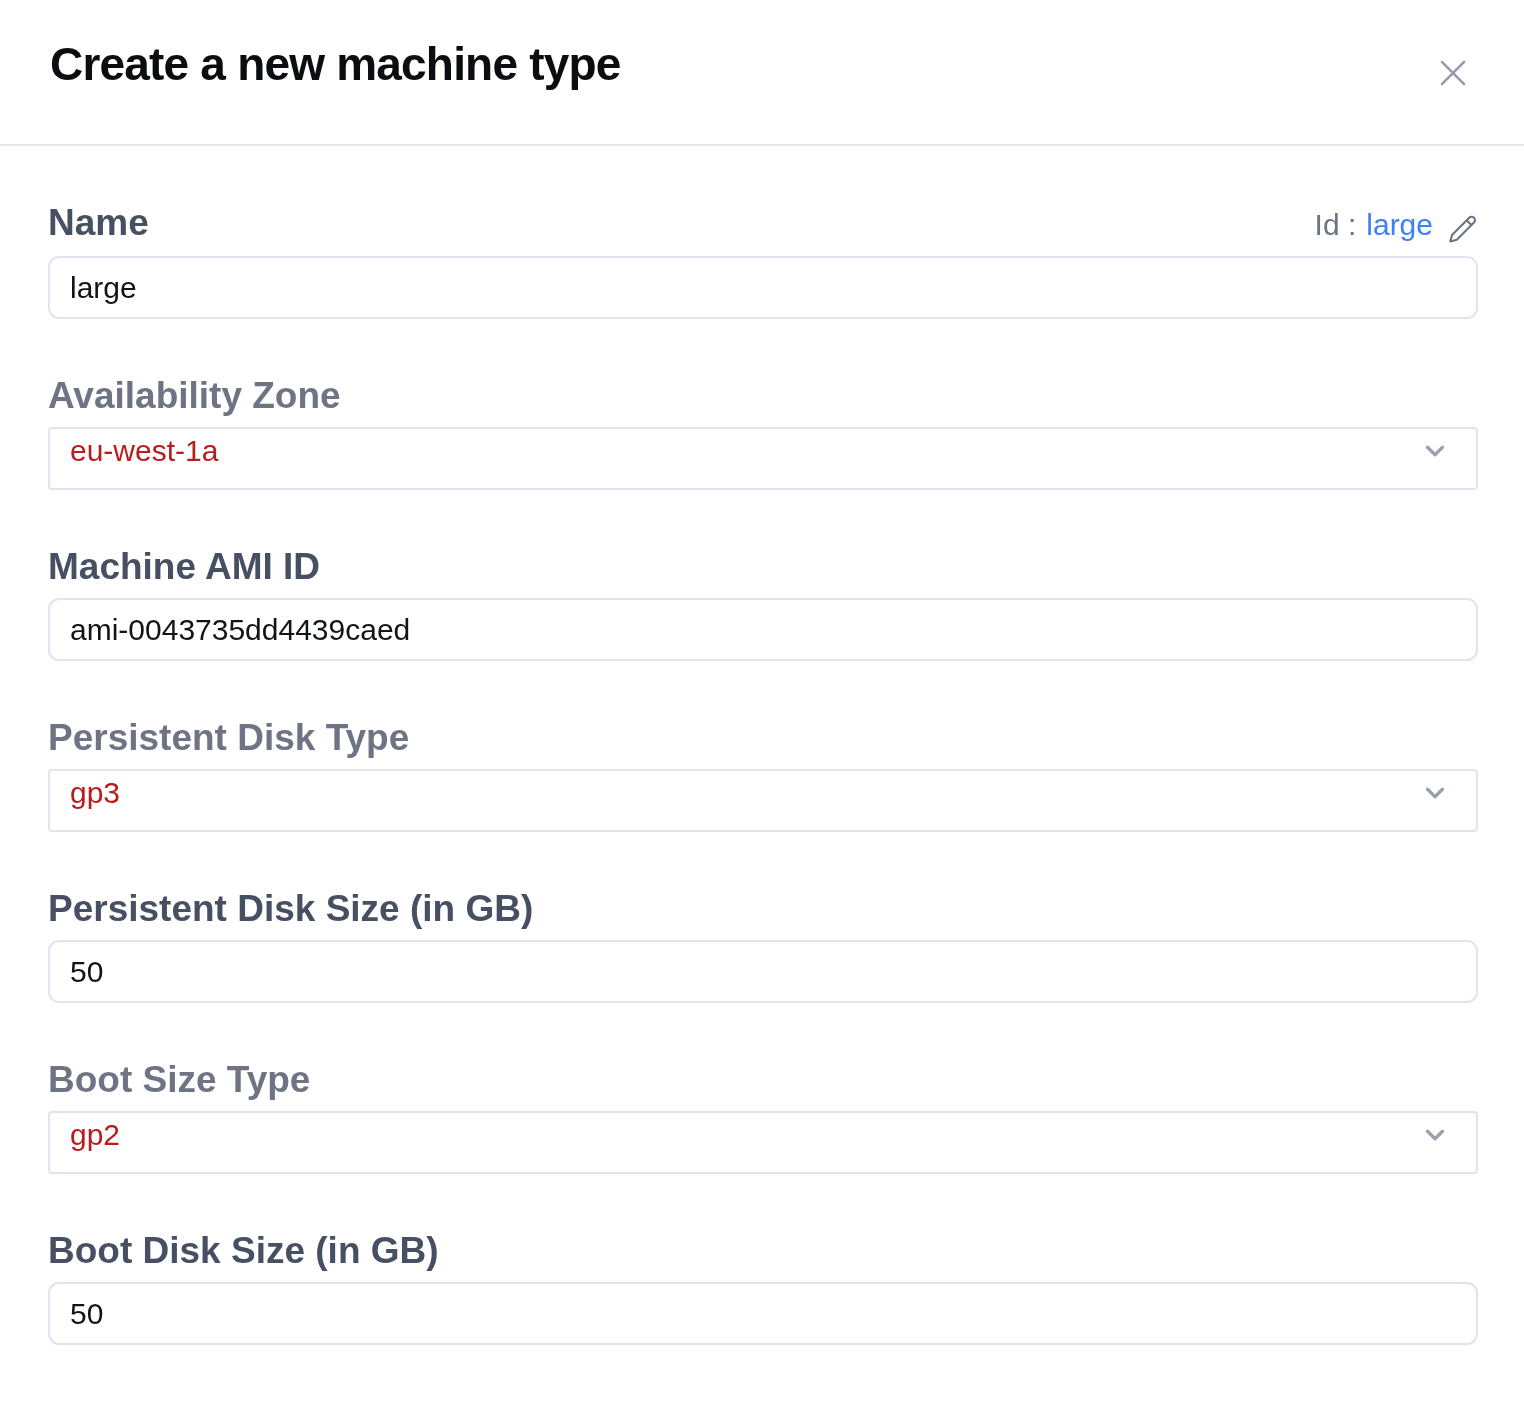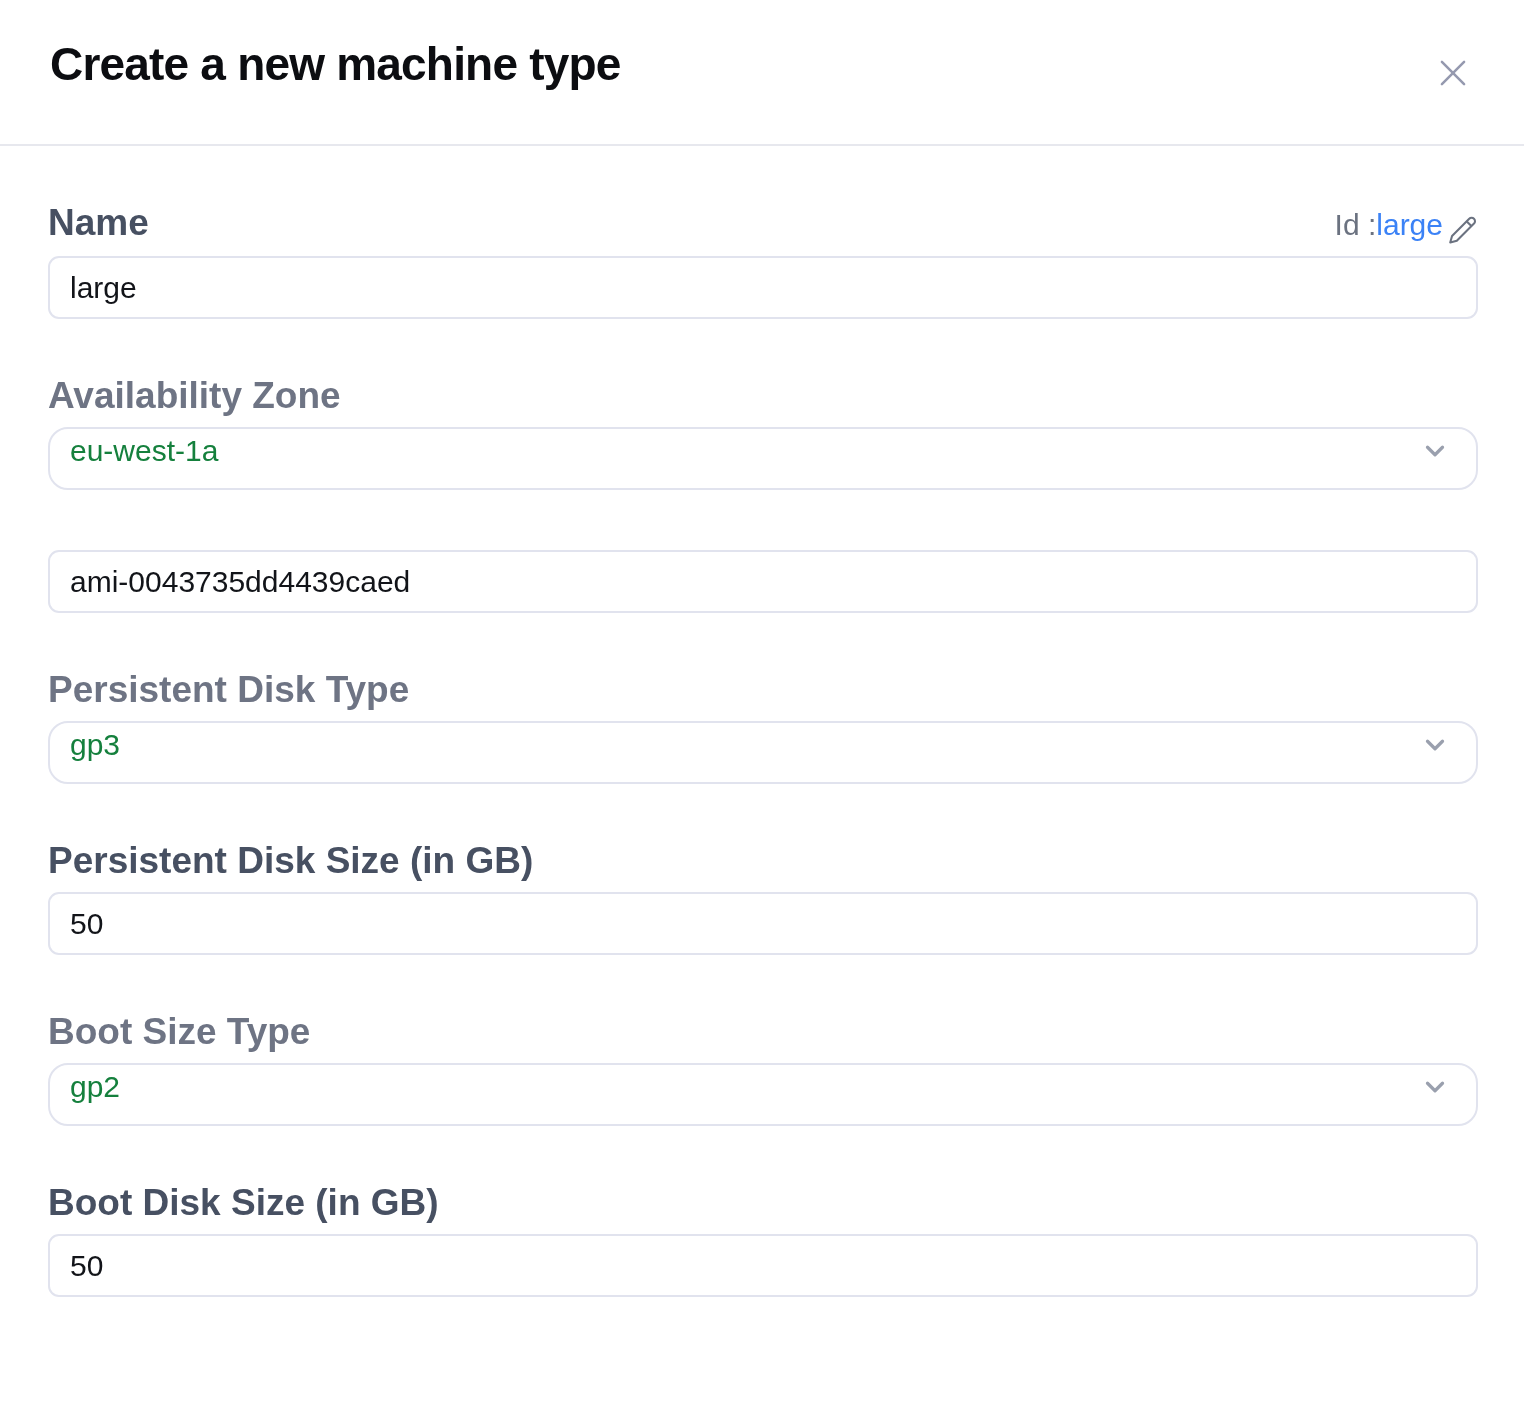--- a/index.html
+++ b/index.html
@@ -59,21 +59,22 @@
   }
   .field-label {
     font-size: 37px;
     font-weight: 600;
   }
   .label-input  { color: #475062; }
   .label-select { color: #6e7484; }
 
   .id-row {
     display: flex;
-    align-items: flex-end;
+    align-items: center;
+    gap: 10px;
     font-size: 30px;
   }
   .id-prefix { color: #6b7280; }
   .id-value  { color: #3b82f6; cursor: pointer; }
   .edit-btn {
     background: none; border: none; cursor: pointer;
     color: #6b7280;
     display: inline-flex; align-items: center;
     margin-left: 4px;
     transform: translateY(4px);
@@ -90,27 +91,27 @@
     font-size: 30px;
     color: #121419;
     background: #fff;
     outline: none;
   }
 
   .select-box {
     width: 100%;
     height: 63px;
     border: 2px solid #e1e3ee;
-    border-radius: 20px;
+    border-radius: 4px;
     padding: 0 26px 16px 20px;
     display: flex;
     align-items: center;
     justify-content: space-between;
     font-size: 30px;
-    color: #15803d;
+    color: #b91c1c;
     background: #fff;
     cursor: pointer;
   }
   .select-box .chevron { color: #9aa0ae; flex: 0 0 auto; }
   .select-box .chevron svg { width: 30px; height: 30px; display: block; }
 </style>
 </head>
 <body>
 
 <div class="modal">
@@ -156,20 +157,23 @@
         <span>eu-west-1a</span>
         <span class="chevron">
           <svg viewBox="0 0 24 24" fill="none" stroke="currentColor" stroke-width="2.6" stroke-linecap="round" stroke-linejoin="round">
               <path d="M6 9l6 6 6-6"></path>
             </svg>
         </span>
       </div>
     </div>
 
     <div class="field-group">
+      <div class="label-row">
+        <span class="field-label label-input">Machine AMI ID</span>
+      </div>
       <input class="text-input" type="text" value="ami-0043735dd4439caed" style="">
     </div>
 
     <div class="field-group">
       <div class="label-row">
         <span class="field-label label-select">Persistent Disk Type</span>
       </div>
       <div class="select-box" role="combobox">
         <span>gp3</span>
         <span class="chevron">

